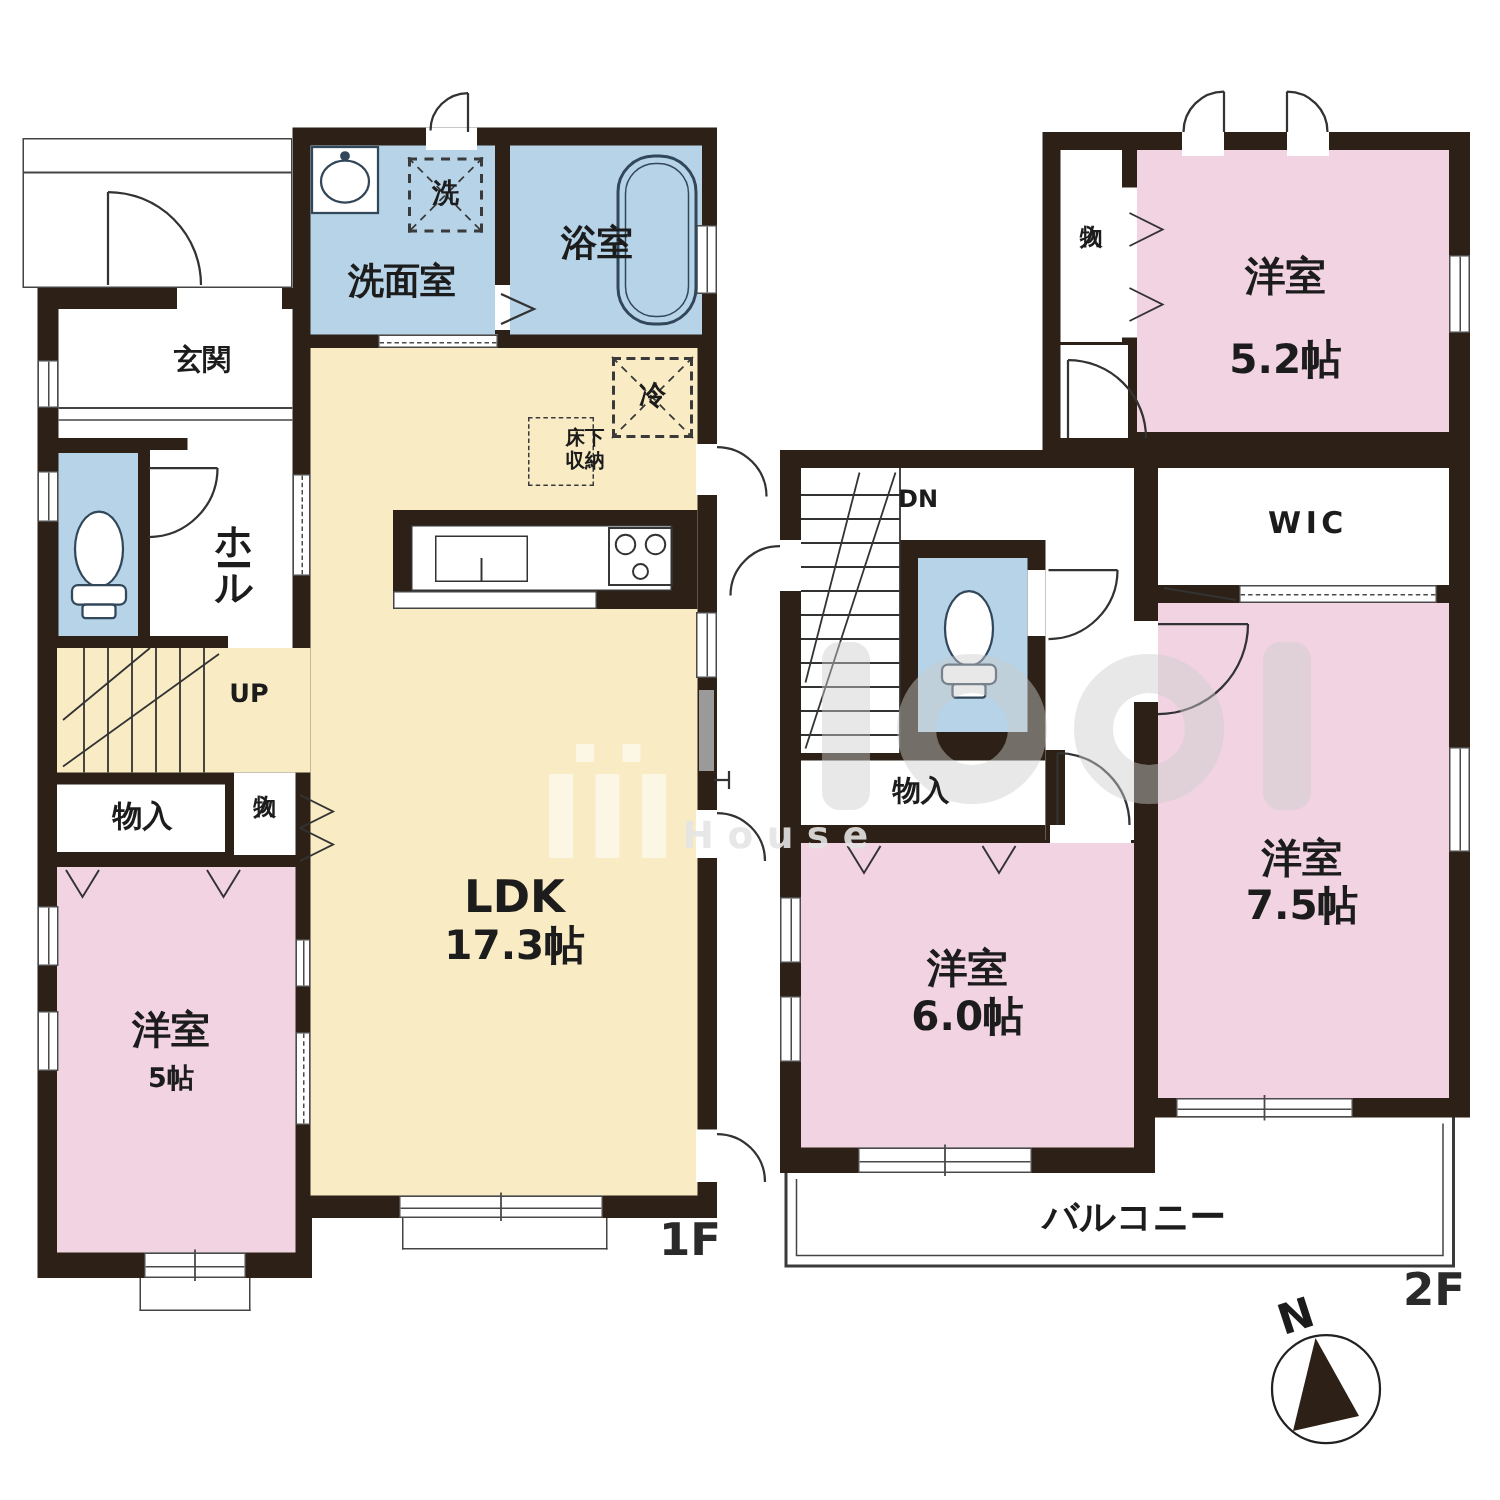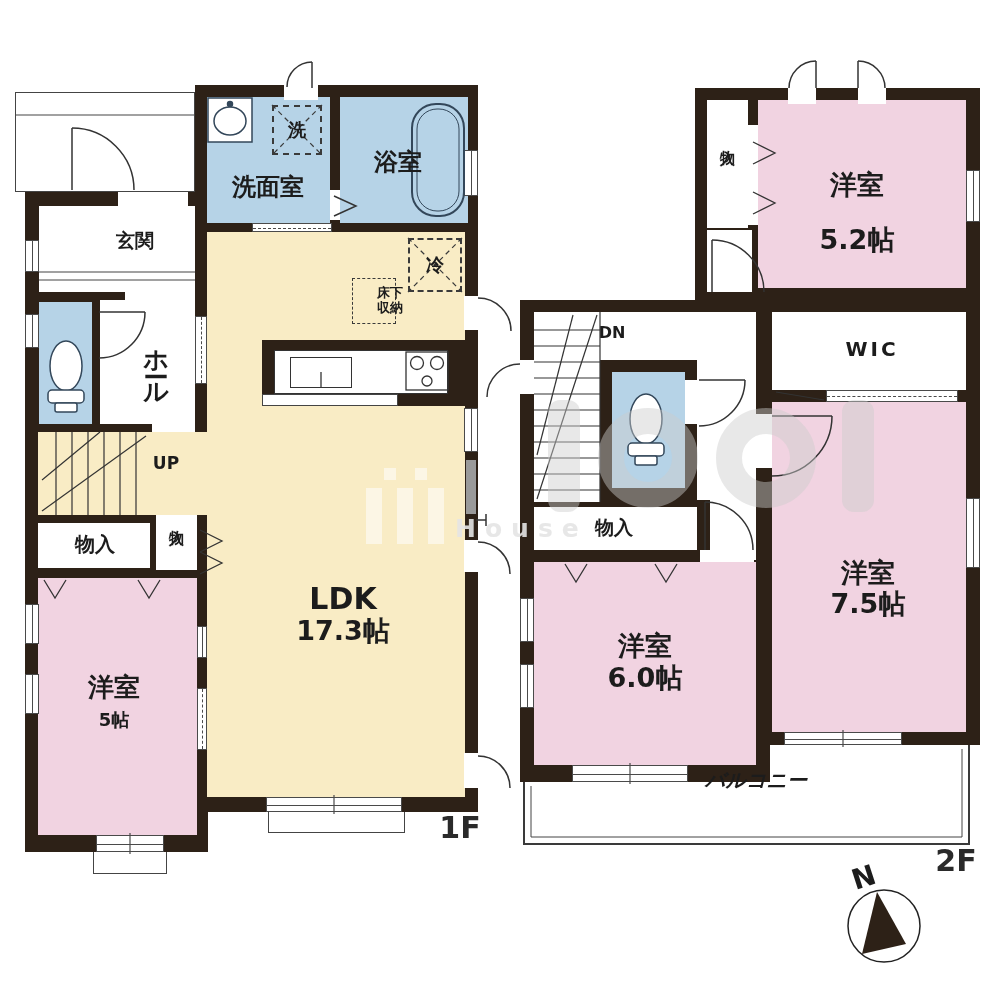--- a/index.html
+++ b/index.html
@@ -13,21 +13,21 @@
   .vlbl{position:absolute;transform:translate(-50%,0);font-weight:600;color:#1c1c1c;
        writing-mode:vertical-rl;z-index:50;letter-spacing:2px;}
   .win{position:absolute;background:#fff;border:1px solid #4a4a4a;box-sizing:border-box;z-index:20;}
   .winH::after{content:"";position:absolute;left:0;right:0;top:50%;border-top:1px solid #4a4a4a;}
   .winV::after{content:"";position:absolute;top:0;bottom:0;left:50%;border-left:1px solid #4a4a4a;}
   .slideH::after{content:"";position:absolute;left:0;right:0;top:50%;border-top:1px dashed #4a4a4a;}
   .slideV::after{content:"";position:absolute;top:0;bottom:0;left:50%;border-left:1px dashed #4a4a4a;}
   .gap{position:absolute;background:#fff;z-index:20;}
   .dashbox{position:absolute;border:2px dashed #3a3a3a;box-sizing:border-box;z-index:15;}
   svg.overlay{position:absolute;left:0;top:0;z-index:30;pointer-events:none;}
-  .wm{position:absolute;z-index:40;pointer-events:none;}
+  .wm{position:absolute;z-index:40;pointer-events:none;margin-top:28px;}
   .wm-bar{position:absolute;background:rgba(204,204,204,0.45);border-radius:12px;}
   .wm-ring{position:absolute;border:26px solid rgba(204,204,204,0.45);border-radius:50%;box-sizing:border-box;}
   .logo-bar{position:absolute;background:rgba(255,255,255,0.55);}
 </style>
 </head>
 <body>
 
 <div id="plan">
 
   <div class="abs" style="left:523px;top:718px;width:447px;height:127px;background:#fff;border:2px solid #3a3a3a;box-sizing:border-box;"></div>
@@ -307,21 +307,21 @@
   <div class="vlbl" style="left:727px;top:138px;font-size:15px;letter-spacing:0;">物入</div>
   <div class="lbl" style="left:857px;top:185px;font-size:27px;">洋室</div>
   <div class="lbl" style="left:857px;top:216px;font-size:27px;margin-top:24px;">5.2帖</div>
   <div class="lbl" style="left:612px;top:333px;font-size:16px;font-weight:600;">DN</div>
   <div class="lbl" style="left:872px;top:349px;font-size:20px;letter-spacing:3px;">WIC</div>
   <div class="lbl" style="left:614px;top:528px;font-size:19px;">物入</div>
   <div class="lbl" style="left:868px;top:573px;font-size:27px;">洋室</div>
   <div class="lbl" style="left:868px;top:604px;font-size:27px;">7.5帖</div>
   <div class="lbl" style="left:645px;top:646px;font-size:27px;">洋室</div>
   <div class="lbl" style="left:645px;top:678px;font-size:27px;">6.0帖</div>
-  <div class="lbl" style="left:756px;top:780px;font-size:20px;font-style:italic;">バルコニー</div>
+  <div class="lbl" style="left:756px;top:812px;font-size:24px;">バルコニー</div>
   <div class="lbl" style="left:956px;top:861px;font-size:30px;font-weight:600;color:#2a2a2a;">2F</div>
   <div class="lbl" style="left:864px;top:878px;font-size:28px;font-weight:700;transform:translate(-50%,-50%) rotate(-18deg);">N</div>
 
   <div class="wm" style="left:366px;top:466px;width:78px;height:78px;">
     <div class="logo-bar" style="left:0px;top:22px;width:16px;height:56px;"></div>
     <div class="logo-bar" style="left:31px;top:22px;width:16px;height:56px;"></div>
     <div class="logo-bar" style="left:62px;top:22px;width:16px;height:56px;"></div>
     <div class="logo-bar" style="left:18px;top:2px;width:12px;height:12px;"></div>
     <div class="logo-bar" style="left:49px;top:2px;width:12px;height:12px;"></div>
   </div>

